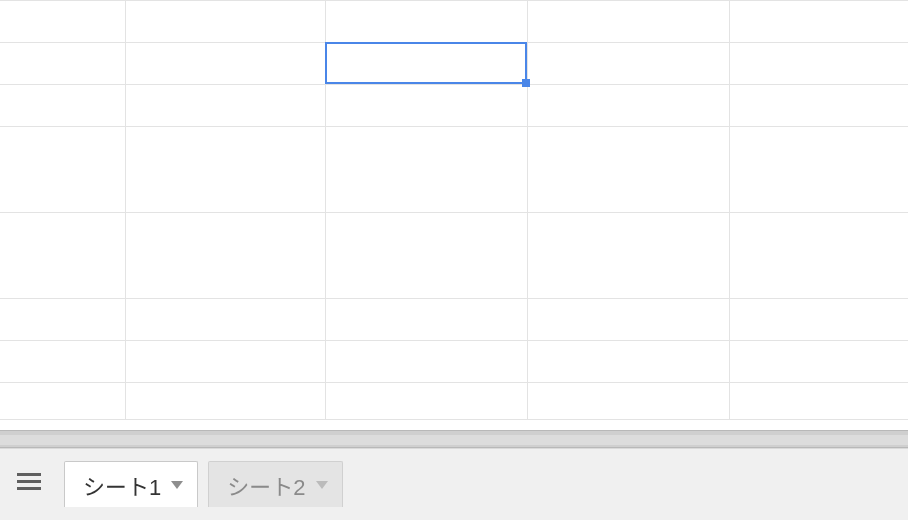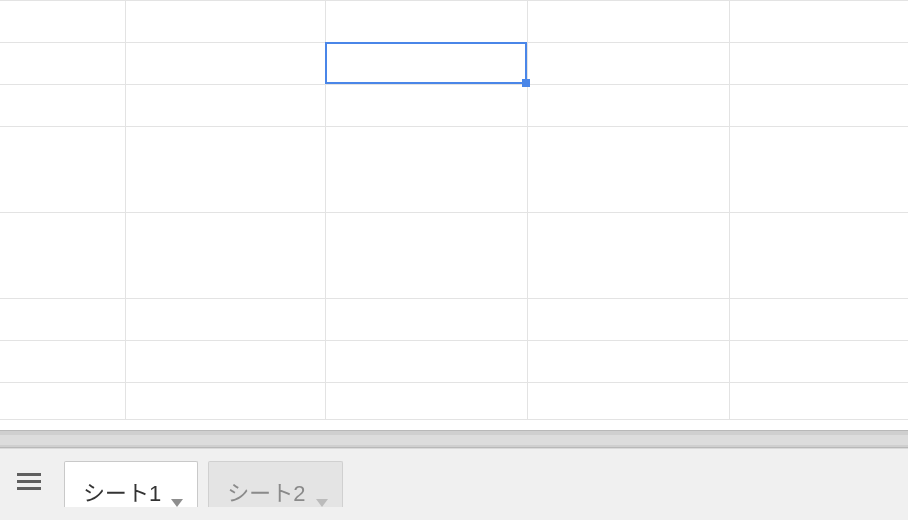--- a/index.html
+++ b/index.html
@@ -94,21 +94,21 @@
     display: flex;
     align-items: center;
     justify-content: center;
     cursor: pointer;
   }
   .all-sheets-btn svg { fill: #5f5f5f; }
 
   .tab {
     height: 46px;
     display: flex;
-    align-items: flex-end;
+    align-items: center;
     padding: 0 14px 0 18px;
     margin-left: 10px;
     font-size: 22px;
     cursor: pointer;
     user-select: none;
     border-radius: 2px 2px 0 0;
     position: relative;
   }
   .tab-active {
     background: #ffffff;

